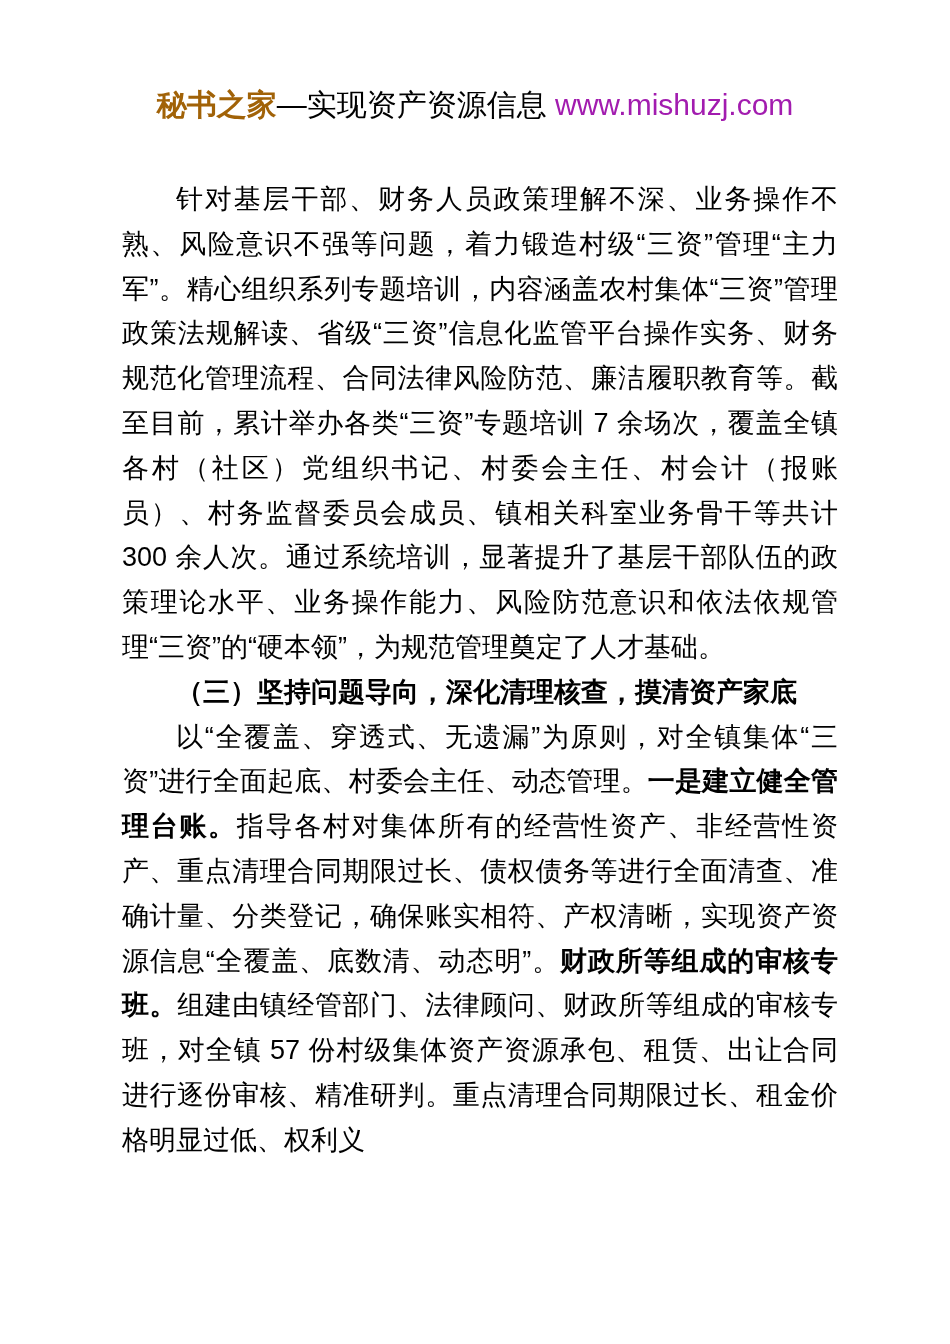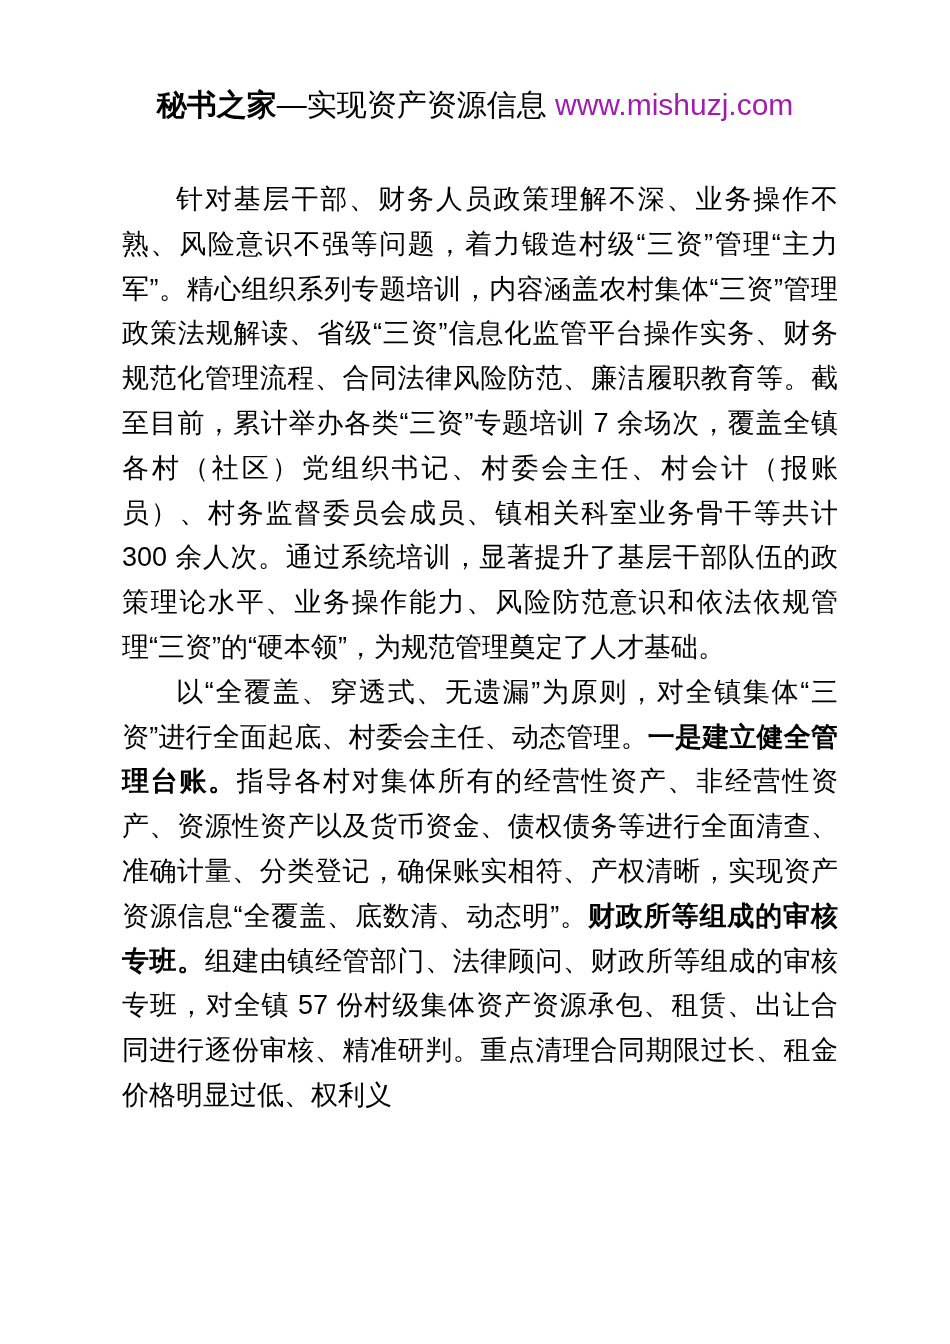--- a/index.html
+++ b/index.html
@@ -19,21 +19,21 @@
     color: #000000;
   }
   .header {
     width: 100%;
     text-align: center;
     font-size: 30px;
     line-height: 34px;
     white-space: pre;
   }
   .header .brand {
-    color: #000000;
+    color: #a16207;
     font-weight: 700;
   }
   .header .tagline {
     color: #000000;
     font-weight: 400;
   }
   .header .url {
     color: #a21caf;
     font-weight: 400;
     cursor: pointer;
@@ -60,15 +60,16 @@
   }
 </style>
 </head>
 <body>
 
 <div class="page">
   <div class="header"><span class="brand">秘书之家</span><span class="tagline">—实现资产资源信息 </span><span class="url">www.mishuzj.com</span></div>
 
   <div class="content">
     <p class="para">针对基层干部、财务人员政策理解不深、业务操作不熟、风险意识不强等问题，着力锻造村级“三资”管理“主力军”。精心组织系列专题培训，内容涵盖农村集体“三资”管理政策法规解读、省级“三资”信息化监管平台操作实务、财务规范化管理流程、合同法律风险防范、廉洁履职教育等。截至目前，累计举办各类“三资”专题培训 7 余场次，覆盖全镇各村（社区）党组织书记、村委会主任、村会计（报账员）、村务监督委员会成员、镇相关科室业务骨干等共计 300 余人次。通过系统培训，显著提升了基层干部队伍的政策理论水平、业务操作能力、风险防范意识和依法依规管理“三资”的“硬本领”，为规范管理奠定了人才基础。</p>
-    <p class="para"><span>以“全覆盖、穿透式、无遗漏”为原则，对全镇集体“三资”进行全面起底、村委会主任、动态管理。</span><span class="bold">一是建立健全管理台账。</span><span>指导各村对集体所有的经营性资产、非经营性资产、资源性资产以及货币资金、债权债务等进行全面清查、准确计量、分类登记，确保账实相符、产权清晰，实现资产资源信息“全覆盖、底数清、动态明”。</span><span class="bold">财政所等组成的审核专班。</span><span>组建由镇经管部门、法律顾问、财政所等组成的审核专班，对全镇 57 份村级集体资产资源承包、租赁、出让合同进行逐份审核、精准研判。重点清理合同期限过长、租金价格明显过低、权利义</span></p>
+    <p class="heading">（三）坚持问题导向，深化清理核查，摸清资产家底</p>
+    <p class="para"><span>以“全覆盖、穿透式、无遗漏”为原则，对全镇集体“三资”进行全面起底、村委会主任、动态管理。</span><span class="bold">一是建立健全管理台账。</span><span>指导各村对集体所有的经营性资产、非经营性资产、重点清理合同期限过长、债权债务等进行全面清查、准确计量、分类登记，确保账实相符、产权清晰，实现资产资源信息“全覆盖、底数清、动态明”。</span><span class="bold">财政所等组成的审核专班。</span><span>组建由镇经管部门、法律顾问、财政所等组成的审核专班，对全镇 57 份村级集体资产资源承包、租赁、出让合同进行逐份审核、精准研判。重点清理合同期限过长、租金价格明显过低、权利义</span></p>
   </div>
 </div>
 
 </body></html>

